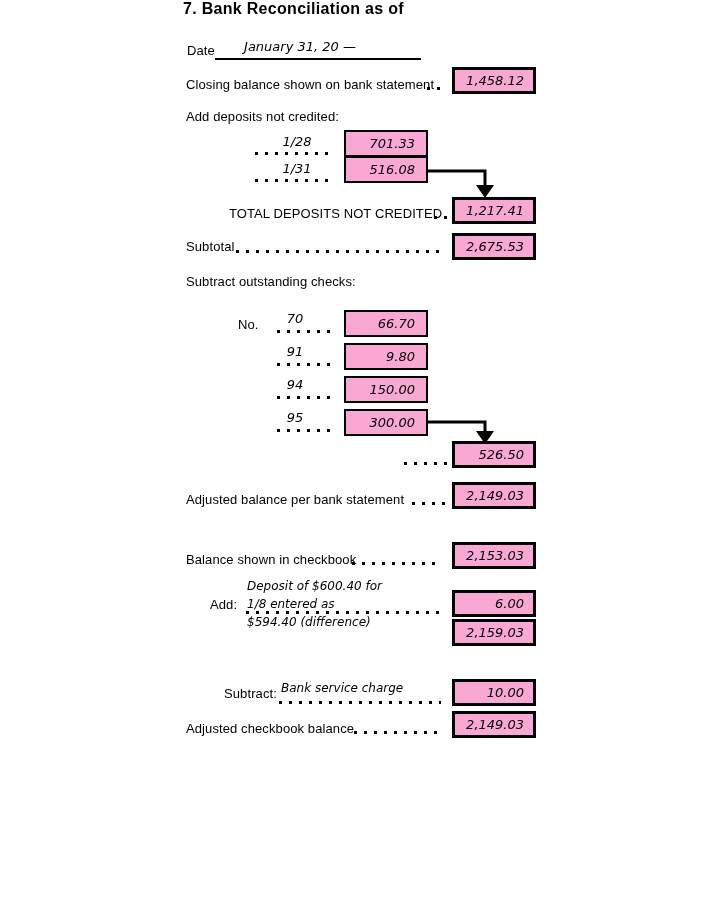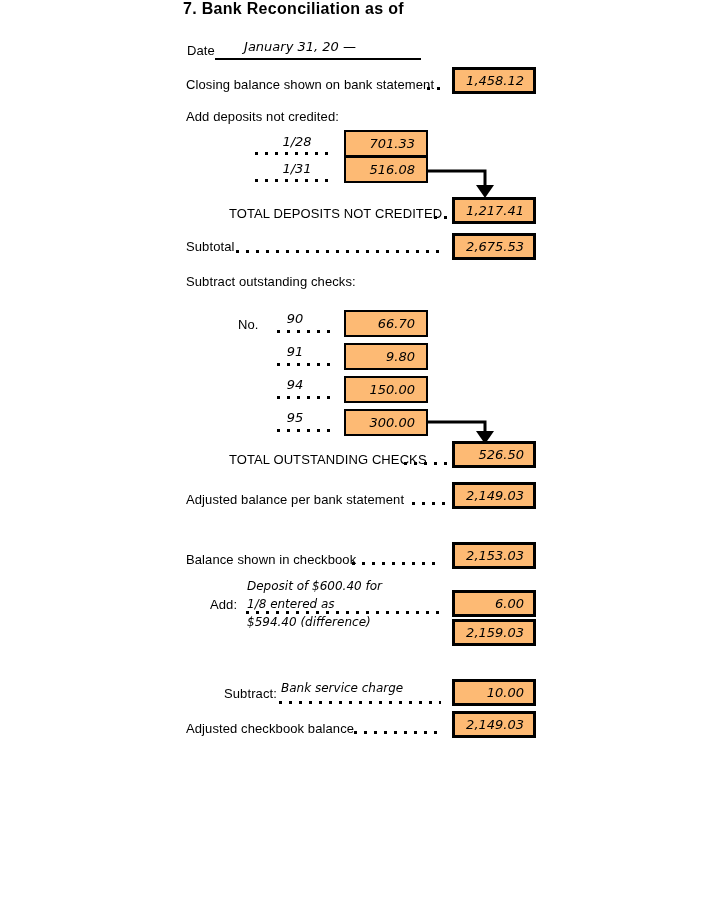--- a/index.html
+++ b/index.html
@@ -16,21 +16,21 @@
     letter-spacing:0.1px;
   }
   .hand {
     position:absolute; font-family:"DejaVu Sans", sans-serif; font-style:italic;
     font-size:13px; line-height:15px; white-space:nowrap;
   }
   .hand.small { font-size:12px; line-height:17px; }
   .center { text-align:center; }
   .box {
     position:absolute; width:84px; height:27px; box-sizing:border-box;
-    border:3px solid #000; background:#fdba74;
+    border:3px solid #000; background:#f9a8d4;
     display:flex; align-items:center; justify-content:flex-end; padding-right:9px;
     font-family:"DejaVu Sans", sans-serif; font-style:italic; font-size:13px;
   }
   .box.mid { border-width:2px; padding-right:11px; }
   .leader {
     position:absolute; height:3px;
     background-image:repeating-linear-gradient(to right, #000 0, #000 3px, transparent 3px, transparent 10px);
   }
   .solidline { position:absolute; height:2px; background:#000; }
   .arrow { position:absolute; }
@@ -69,42 +69,41 @@
   <div class="leader" style="left:434px; top:216px; width:14px;"></div>
   <div class="box" style="left:452px; top:197px;">1,217.41</div>
 
   <div class="lbl" style="left:186px; top:240px;">Subtotal</div>
   <div class="leader" style="left:236px; top:250px; width:204px;"></div>
   <div class="box" style="left:452px; top:233px;">2,675.53</div>
 
   <div class="lbl" style="left:186px; top:275px;">Subtract outstanding checks:</div>
   <div class="lbl" style="left:238px; top:318px;">No.</div>
 
-  <div class="hand center" style="left:265px; top:311px; width:60px;">90</div>
+  <div class="hand center" style="left:265px; top:311px; width:60px;">70</div>
   <div class="leader" style="left:277px; top:330px; width:60px;"></div>
   <div class="box mid" style="left:344px; top:310px;">66.70</div>
 
   <div class="hand center" style="left:265px; top:344px; width:60px;">91</div>
   <div class="leader" style="left:277px; top:363px; width:60px;"></div>
   <div class="box mid" style="left:344px; top:343px;">9.80</div>
 
   <div class="hand center" style="left:265px; top:377px; width:60px;">94</div>
   <div class="leader" style="left:277px; top:396px; width:60px;"></div>
   <div class="box mid" style="left:344px; top:376px;text-align:center;">150.00</div>
 
   <div class="hand center" style="left:265px; top:410px; width:60px;">95</div>
   <div class="leader" style="left:277px; top:429px; width:60px;"></div>
   <div class="box mid" style="left:344px; top:409px;">300.00</div>
 
   <svg class="arrow" style="left:428px; top:417px;" width="70" height="32" viewBox="0 0 70 32">
     <polyline points="0,5 57,5 57,15" fill="none" stroke="#000" stroke-width="3"></polyline>
     <polygon points="48,14 66,14 57,27" fill="#000"></polygon>
   </svg>
 
-  <div class="lbl" style="left:229px; top:453px;">TOTAL OUTSTANDING CHECKS</div>
   <div class="leader" style="left:404px; top:462px; width:44px;"></div>
   <div class="box" style="left:452px; top:441px;">526.50</div>
 
   <div class="lbl" style="left:186px; top:493px;">Adjusted balance per bank statement</div>
   <div class="leader" style="left:412px; top:502px; width:36px;"></div>
   <div class="box" style="left:452px; top:482px;">2,149.03</div>
 
   <div class="lbl" style="left:186px; top:553px;text-align:right;">Balance shown in checkbook</div>
   <div class="leader" style="left:352px; top:562px; width:88px;"></div>
   <div class="box" style="left:452px; top:542px;">2,153.03</div>

